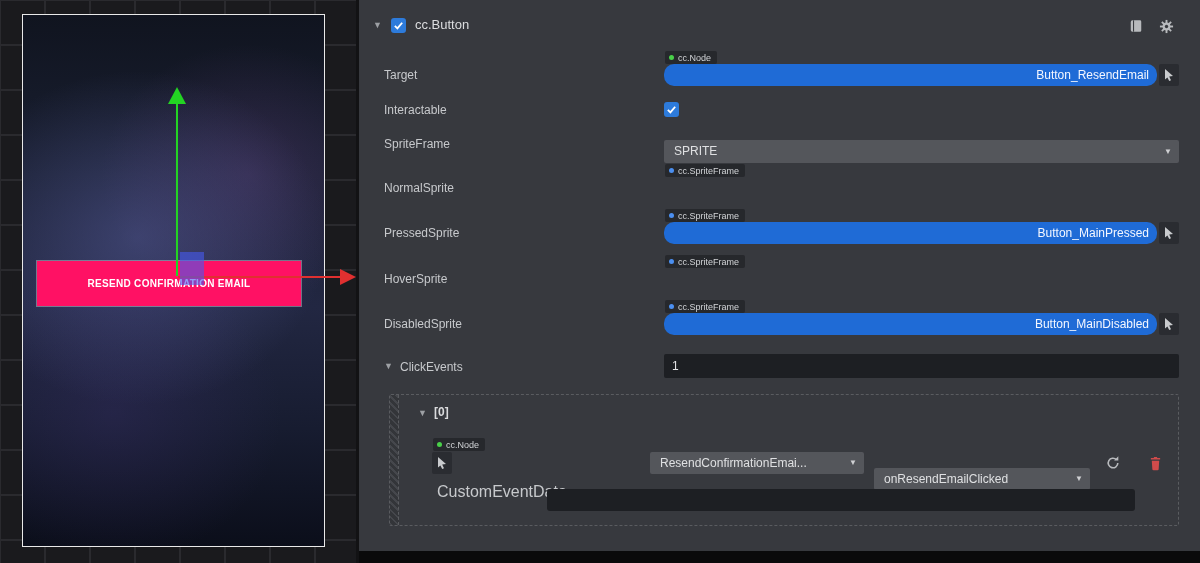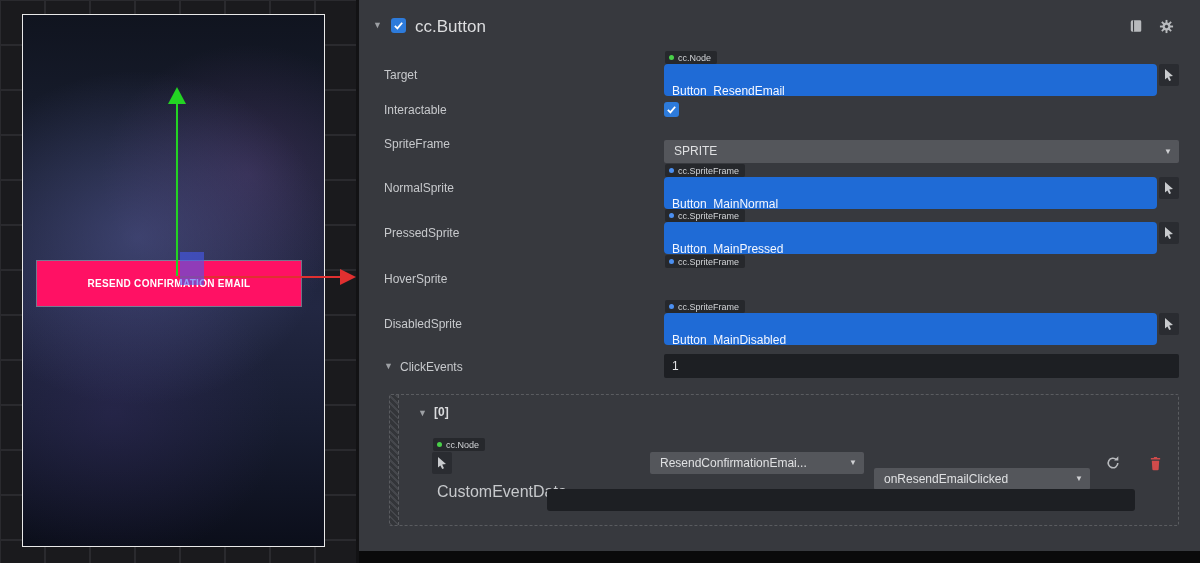--- a/index.html
+++ b/index.html
@@ -61,43 +61,43 @@
 
   .tri { color: #9da0a4; font-size: 9px; line-height: 1; display: inline-block; }
 
   .comp-header { position: absolute; left: 0; top: 0; width: 841px; height: 44px; }
   .comp-header .hdr-tri { position: absolute; left: 14px; top: 21px; }
   .checkbox {
     width: 15px; height: 15px; background: #2d7bdb; border-radius: 3px; border: none;
     display: flex; align-items: center; justify-content: center; padding: 0;
   }
   .comp-header .hdr-check { position: absolute; left: 32px; top: 18px; }
-  .comp-title { position: absolute; left: 56px; top: 17px; font-size: 17px; color: #dcdddf; }
+  .comp-title { position: absolute; left: 56px; top: 17px; font-size: 13px; color: #dcdddf; }
   .icon-btn { position: absolute; background: transparent; border: none; width: 22px; height: 20px;
     display: flex; align-items: center; justify-content: center; padding: 0; cursor: pointer; }
   .hdr-book { left: 766px; top: 16px; }
   .hdr-gear { left: 796px; top: 16px; }
 
   .prop-label { position: absolute; left: 25px; color: #c7c9cc; font-size: 12px; line-height: 22px; white-space: nowrap; }
 
   .asset-badge {
     position: absolute; left: 306px; height: 13px;
     display: inline-flex; align-items: center; gap: 4px;
     background: #26282c; border-radius: 2px; padding: 0 6px 0 4px;
     font-size: 9px; color: #d2d4d7; white-space: nowrap;
   }
   .dot { width: 5px; height: 5px; border-radius: 50%; display: inline-block; }
   .dot-green { background: #49d049; }
   .dot-blue { background: #4b8ff0; }
 
   .ref-row { position: absolute; left: 305px; width: 515px; height: 22px; display: flex; gap: 2px; }
   .ref-box {
-    flex: 1; background: #1f6bd6; border-radius: 4px;
-    color: #f4f7ff; font-size: 12px; line-height: 22px; padding: 16px 8px;
-    white-space: nowrap; overflow: hidden;
+    flex: 1; background: #1f6bd6; border-radius: 10px;
+    color: #f4f7ff; font-size: 12px; line-height: 22px; padding: 0 8px;
+    white-space: nowrap; overflow: hidden; text-align: right;
   }
   .picker-btn {
     width: 20px; height: 22px; background: #2a2c31; border: none; border-radius: 2px;
     display: flex; align-items: center; justify-content: center; padding: 0; cursor: pointer; flex: none;
   }
 
   .dropdown {
     position: absolute; background: #54565b; border-radius: 2px;
     color: #dfe0e2; font-size: 12px; line-height: 23px; padding: 0 22px 0 10px;
     white-space: nowrap; overflow: hidden; cursor: pointer;
@@ -203,28 +203,20 @@
   <div class="dropdown" style="left:305px;top:140px;width:515px;height:23px">
     <span>SPRITE</span>
     <span class="dd-arrow">▼</span>
   </div>
 
   <div class="prop-label" style="top:177px">NormalSprite</div>
   <div class="asset-badge" style="top:164px">
     <span class="dot dot-blue"></span>
     <span>cc.SpriteFrame</span>
   </div>
-  <div class="ref-row" style="top:177px">
-    <div class="ref-box">Button_MainNormal</div>
-    <button class="picker-btn">
-      <svg width="10" height="12" viewBox="0 0 10 12">
-          <path d="M1 0 L9 7 L5.2 7.6 L7 11.2 L5.2 12 L3.4 8.4 L1 10.6 Z" fill="#c9cbce"></path>
-        </svg>
-    </button>
-  </div>
 
   <div class="prop-label" style="top:222px">PressedSprite</div>
   <div class="asset-badge" style="top:209px">
     <span class="dot dot-blue"></span>
     <span>cc.SpriteFrame</span>
   </div>
   <div class="ref-row" style="top:222px">
     <div class="ref-box">Button_MainPressed</div>
     <button class="picker-btn">
       <svg width="10" height="12" viewBox="0 0 10 12">

